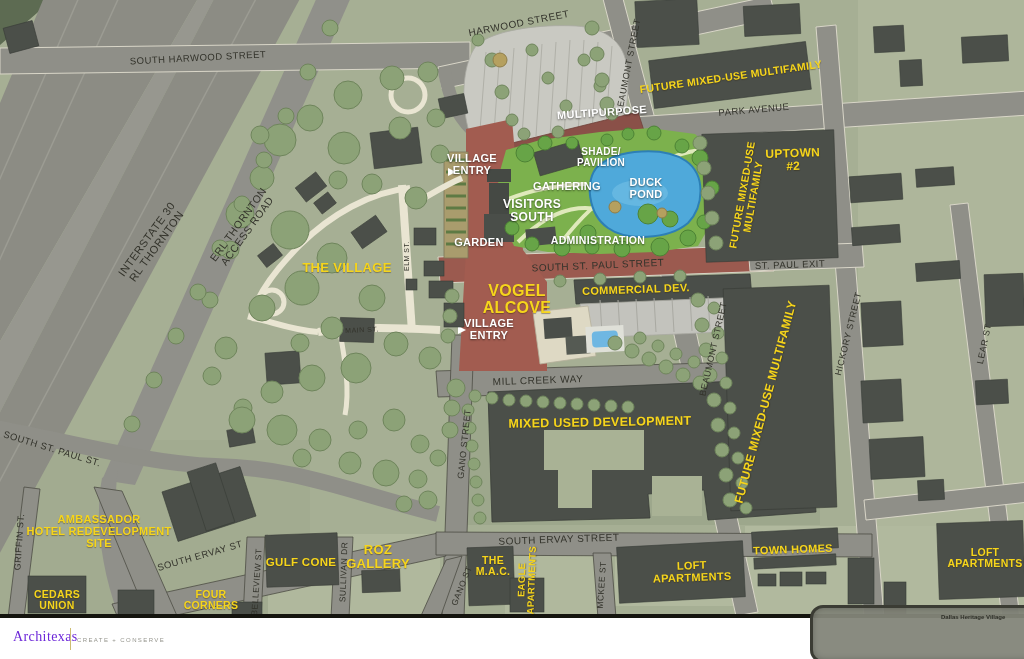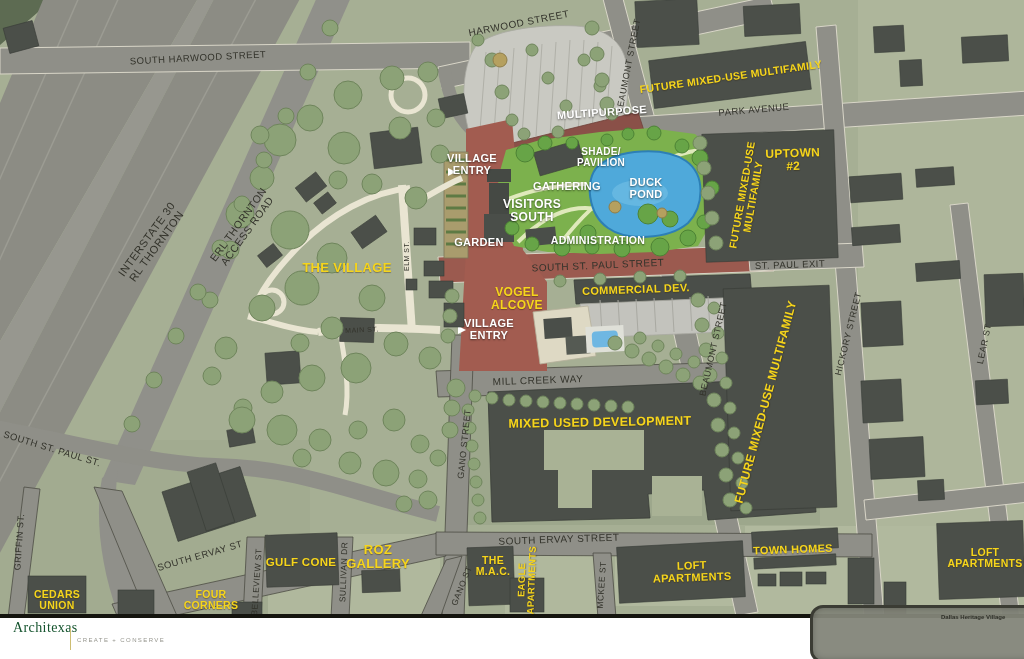--- a/index.html
+++ b/index.html
@@ -12,22 +12,22 @@
   .lbl.street{color:#33332b;font-weight:normal;letter-spacing:.5px;}
   .lbl.place{color:#f6d51c;font-weight:bold;letter-spacing:.3px;
              text-shadow:0 1px 1px rgba(50,35,0,.4);}
   .lbl.area{color:#ffffff;font-weight:bold;letter-spacing:.3px;
             text-shadow:0 1px 2px rgba(0,0,0,.55);}
   .road{fill:#8f8f88;stroke:#d9d6c8;stroke-width:1;}
   .road2{fill:#8f8f88;stroke:#4c4c44;stroke-width:.8;}
   .fwy{fill:#8c8c84;}
   #footer{position:absolute;left:0;top:614px;width:1024px;height:45px;background:#ffffff;
           border-top:4px solid #14140e;z-index:4;}
-  #logo{position:absolute;left:13px;top:2px;font-family:"Liberation Serif",serif;
-        font-size:14px;color:#14532d;letter-spacing:.4px;}
+  #logo{position:absolute;left:13px;top:11px;font-family:"Liberation Serif",serif;
+        font-size:14px;color:#6d28d9;letter-spacing:.4px;}
   #footer-divider{position:absolute;left:70px;top:10px;width:1px;height:22px;background:#cdbd72;}
   #tagline{position:absolute;left:77px;top:19px;font-size:6px;color:#95958d;letter-spacing:1.4px;}
   #watermark{position:absolute;left:810px;top:605px;width:280px;height:52px;z-index:6;
              background:rgba(131,133,121,.95);border:3px solid #3b3c34;border-radius:13px;
              box-shadow:inset 0 0 6px rgba(0,0,0,.25);}
   #watermark-text{position:absolute;left:10px;top:2px;font-size:37px;font-weight:bold;color:#fff;
         letter-spacing:-1px;
         text-shadow:-2px -2px 0 #000,2px -2px 0 #000,-2px 2px 0 #000,2px 2px 0 #000,0 3px 1px #000;}
   #watermark-caption{position:absolute;left:128px;top:6px;font-size:6px;font-weight:bold;
         color:#2e2f28;z-index:-1;}
@@ -461,29 +461,34 @@
       <div class="lbl place" style="left: 748px; top: 196px; font-size: 10.5px; transform: translate(-50%, -50%) rotate(-80deg);">
         <div>FUTURE MIXED-USE</div>
         <div>MULTIFAMILY</div>
       </div>
       <div class="lbl place" style="left: 766px; top: 402px; font-size: 12px; transform: translate(-50%, -50%) rotate(-75deg);">
         <div>FUTURE MIXED-USE MULTIFAMILY</div>
       </div>
       <div class="lbl place" style="left: 347px; top: 268px; font-size: 13px; transform: translate(-50%, -50%) rotate(0deg); text-align: center;">
         <div>THE VILLAGE</div>
       </div>
-      <div class="lbl place" style="left: 517px; top: 299px; font-size: 12px; transform: translate(-50%, -50%) rotate(0deg);">
+      <div class="lbl place" style="left: 517px; top: 299px; font-size: 16px; transform: translate(-50%, -50%) rotate(0deg);">
         <div>VOGEL</div>
         <div>ALCOVE</div>
       </div>
       <div class="lbl place" style="left: 636px; top: 290px; font-size: 11px; transform: translate(-50%, -50%) rotate(-2deg);">
         <div>COMMERCIAL DEV.</div>
       </div>
       <div class="lbl place" style="left: 600px; top: 423px; font-size: 12.5px; transform: translate(-50%, -50%) rotate(-1deg);">
         <div>MIXED USED DEVELOPMENT</div>
+      </div>
+      <div class="lbl place" style="left: 99px; top: 532px; font-size: 11px; transform: translate(-50%, -50%) rotate(0deg);">
+        <div>AMBASSADOR</div>
+        <div>HOTEL REDEVELOPMENT</div>
+        <div>SITE</div>
       </div>
       <div class="lbl place" style="left: 301px; top: 562px; font-size: 11.5px; transform: translate(-50%, -50%) rotate(0deg);">
         <div>GULF CONE</div>
       </div>
       <div class="lbl place" style="left: 378px; top: 557px; font-size: 13px; transform: translate(-50%, -50%) rotate(0deg);">
         <div>ROZ</div>
         <div>GALLERY</div>
       </div>
       <div class="lbl place" style="left: 493px; top: 566px; font-size: 10.5px; transform: translate(-50%, -50%) rotate(0deg);">
         <div>THE</div>

